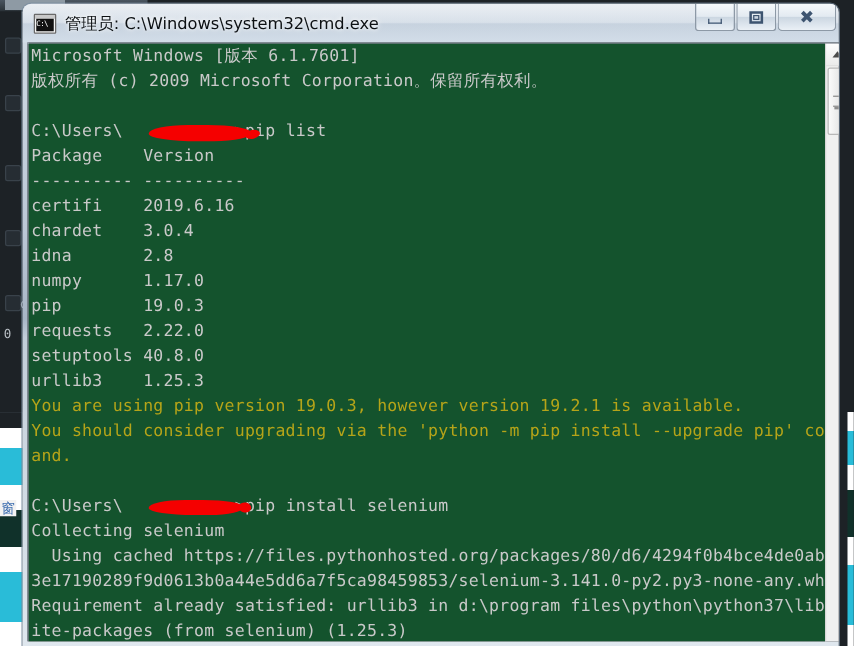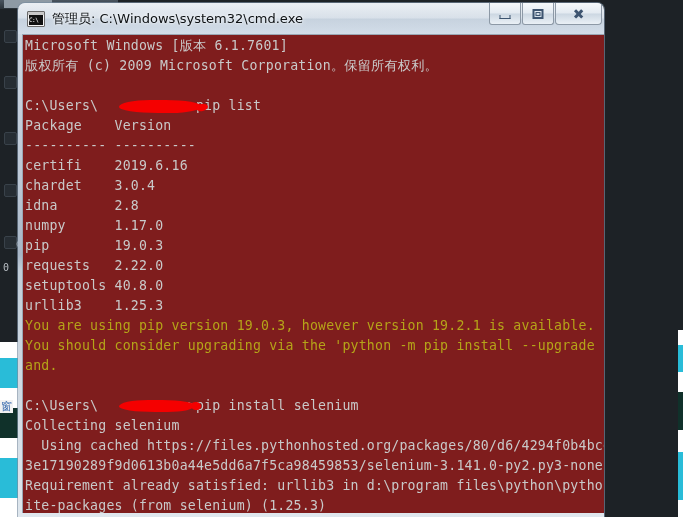--- a/index.html
+++ b/index.html
@@ -88,21 +88,21 @@
     background: #f2f2f2;
     line-height: 13px;
     padding: 0 1px;
   }
 
   
   #window {
     position: absolute;
     left: 18px;
     top: 3px;
-    width: 586px;
+    width: 653px;
     height: 514px;
     border-radius: 7px 7px 0 0;
     background: linear-gradient(180deg,
         #d2dbe5 0%,
         #bcc8d6 35%,
         #a8b6c6 49%,
         #c2ced9 52%,
         #dfe7ee 100%);
     box-shadow: 0 0 0 1px rgba(120,140,160,0.65);
     box-sizing: border-box;
@@ -226,21 +226,21 @@
     height: 479px;
     box-sizing: border-box;
     border: 1px solid #9aa7b4;
     border-bottom: none;
     background: #000;
     display: flex;
   }
   #console {
     position: relative;
     flex: 1 1 auto;
-    background: #7f1d1d;
+    background: #14532d;
     overflow: hidden;
     padding: 1px 0 0 2px;
     box-sizing: border-box;
   }
   #console-lines {
     font-family: "DejaVu Sans Mono", monospace;
     font-size: 13.2px;
     line-height: 20px;
     letter-spacing: 0.2px;
     white-space: pre;

